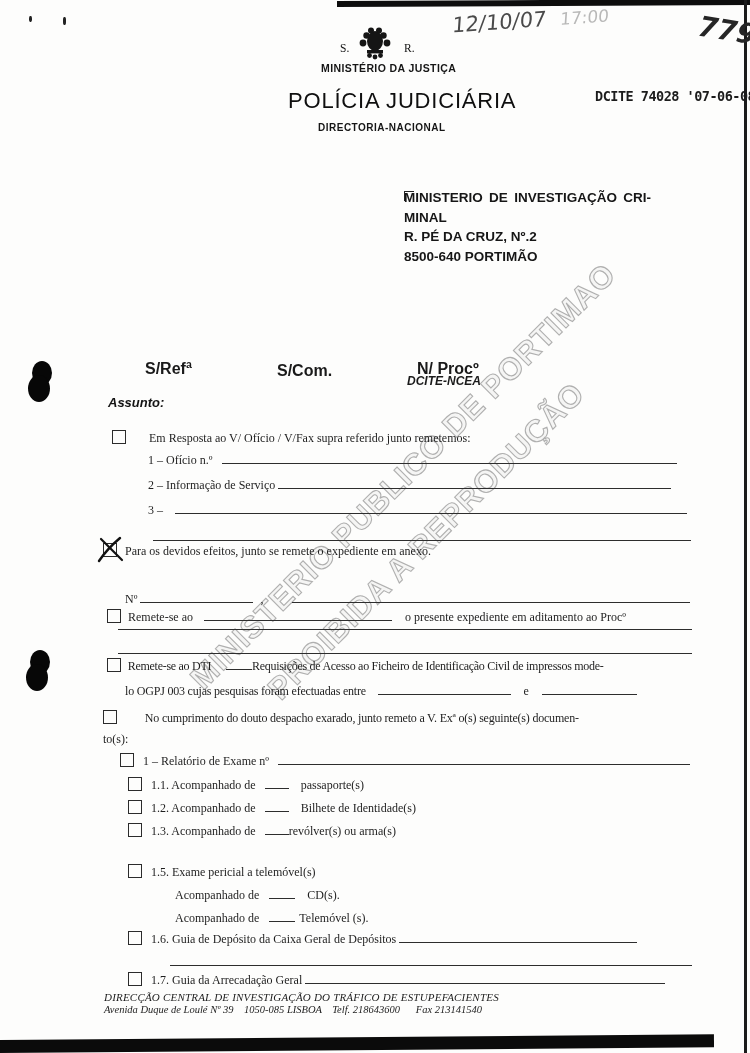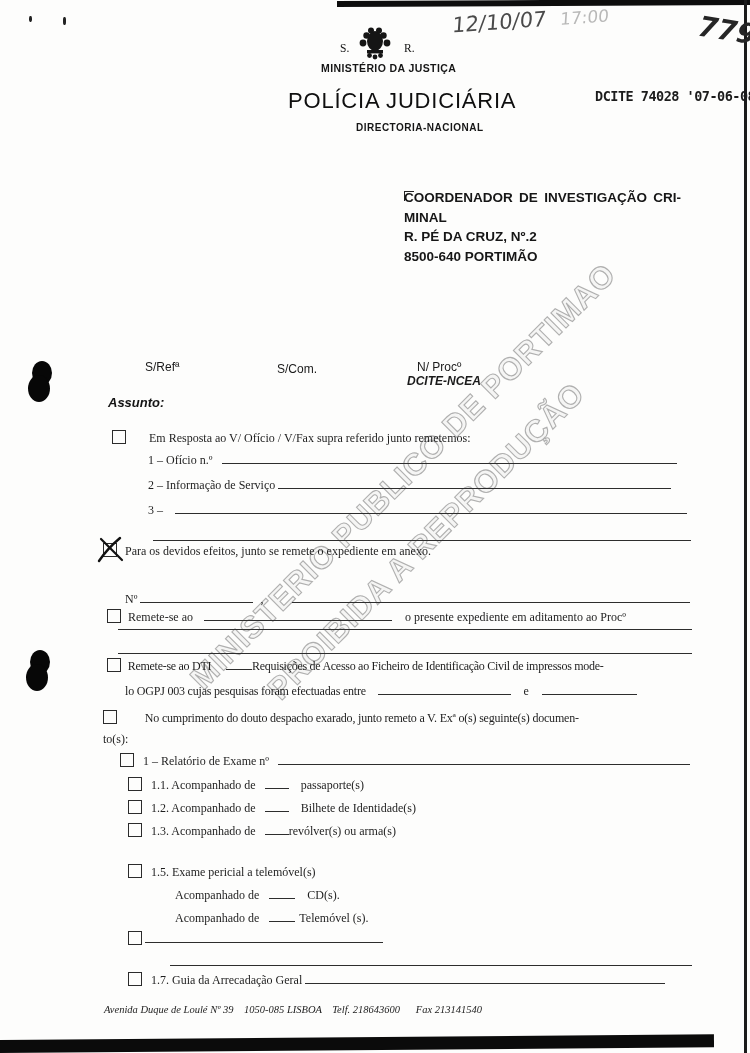--- a/index.html
+++ b/index.html
@@ -26,21 +26,21 @@
   .ministry{font-size:10.5px;font-weight:bold;letter-spacing:.4px;color:#161616;}
   .org{font-size:22px;letter-spacing:.8px;color:#0f0f0f;}
   .dir{font-size:10px;font-weight:bold;letter-spacing:.5px;color:#161616;}
   .stamp{font-family:"DejaVu Sans Mono",monospace;font-size:13.5px;font-weight:bold;color:#1c1c1c;letter-spacing:-.5px;}
   
   .addr{position:absolute;left:404px;top:188px;font-weight:bold;font-size:13.5px;line-height:19.5px;color:#161616;}
   .addr .bracket{position:absolute;left:0;top:3px;width:9px;height:9px;border-left:1.8px solid #222;border-top:1.8px solid #222;}
   .addr .l1{margin-left:16px;}
   .addr .just{word-spacing:2.6px;}
   
-  .ref{position:absolute;font-size:12px;font-weight:normal;color:#1a1a1a;}
+  .ref{position:absolute;font-size:16px;font-weight:bold;color:#1a1a1a;}
   .refval{position:absolute;font-size:12px;font-weight:bold;font-style:italic;color:#1a1a1a;}
   .subject{position:absolute;font-size:13px;font-weight:bold;font-style:italic;color:#141414;}
   
   .wm{position:absolute;font-weight:bold;white-space:nowrap;color:rgba(120,120,120,0.06);
       -webkit-text-stroke:1.1px rgba(115,115,115,0.55);letter-spacing:1px;z-index:1;}
   .wm1{left:120px;top:482px;width:520px;font-size:31px;transform:rotate(-45deg);}
   .wm2{left:215px;top:535px;width:400px;font-size:31px;transform:rotate(-45deg);}
   
   .row{position:absolute;font-size:12px;white-space:nowrap;z-index:2;color:#1e1e1e;font-family:Liberation Serif, serif;}
   .tight{letter-spacing:-.28px;}
@@ -93,26 +93,26 @@
         <rect x="15" y="24" width="16" height="3.4"></rect>
         <circle cx="17.5" cy="29.5" r="2.4"></circle>
           <circle cx="23" cy="31" r="2.4"></circle>
           <circle cx="28.5" cy="29.5" r="2.4"></circle>
       </g>
     </svg>
   </div>
   <div class="hdr sr" style="left:404px;top:42px;">R.</div>
   <div class="hdr ministry" style="left:321px;top:62px;text-align:center;">MINISTÉRIO DA JUSTIÇA</div>
   <div class="hdr org" style="left:288px;top:88px;">POLÍCIA JUDICIÁRIA</div>
-  <div class="hdr dir" style="left:318px;top:122px;margin-left:38px;">DIRECTORIA-NACIONAL</div>
+  <div class="hdr dir" style="left:318px;top:122px;">DIRECTORIA-NACIONAL</div>
   <div class="hdr stamp" style="left:595px;top:88px;">DCITE 74028 '07-06-08</div>
 
   <div class="addr">
     <div class="bracket"></div>
-    <div class="just">COORDENADOR DE INVESTIGAÇÃO CRI-</div>
+    <div class="just">MINISTERIO DE INVESTIGAÇÃO CRI-</div>
     <div>MINAL</div>
     <div>R. PÉ DA CRUZ, Nº.2</div>
     <div>8500-640 PORTIMÃO</div>
   </div>
 
   <div class="ref" style="left:145px;top:360px;">S/Refª</div>
   <div class="ref" style="left:277px;top:362px;">S/Com.</div>
   <div class="ref" style="left:417px;top:360px;">N/ Procº</div>
   <div class="refval" style="left:407px;top:374px;">DCITE-NCEA</div>
   <div class="subject" style="left:108px;top:395px;">Assunto:</div>
@@ -214,24 +214,26 @@
     <span class="fl" style="margin-left:7px;width:26px;"></span>
     <span style="margin-left:9px;">CD(s).</span>
   </div>
   <div class="row" style="left:175px;top:910px;">
     <span>Acompanhado de</span>
     <span class="fl" style="margin-left:7px;width:26px;"></span>
     <span style="margin-left:1px;">Telemóvel (s).</span>
   </div>
   <div class="row" style="left:128px;top:931px;">
     <span class="cbi"></span>
+    <span style="margin-left:6px;">1.6. Guia de Depósito da Caixa Geral de Depósitos</span>
     <span class="fl" style="width:238px;"></span>
   </div>
   <div class="lineonly" style="left:170px;top:965px;width:522px;"></div>
   <div class="row" style="left:128px;top:972px;">
     <span class="cbi"></span>
     <span style="margin-left:6px;">1.7. Guia da Arrecadação Geral</span>
     <span class="fl" style="width:360px;"></span>
   </div>
 
+  <div class="foot foot1">DIRECÇÃO CENTRAL DE INVESTIGAÇÃO DO TRÁFICO DE ESTUPEFACIENTES</div>
   <div class="foot foot2">Avenida Duque de Loulé Nº 39    1050-085 LISBOA    Telf. 218643600      Fax 213141540</div>
 
 </div>
 
 </body></html>

